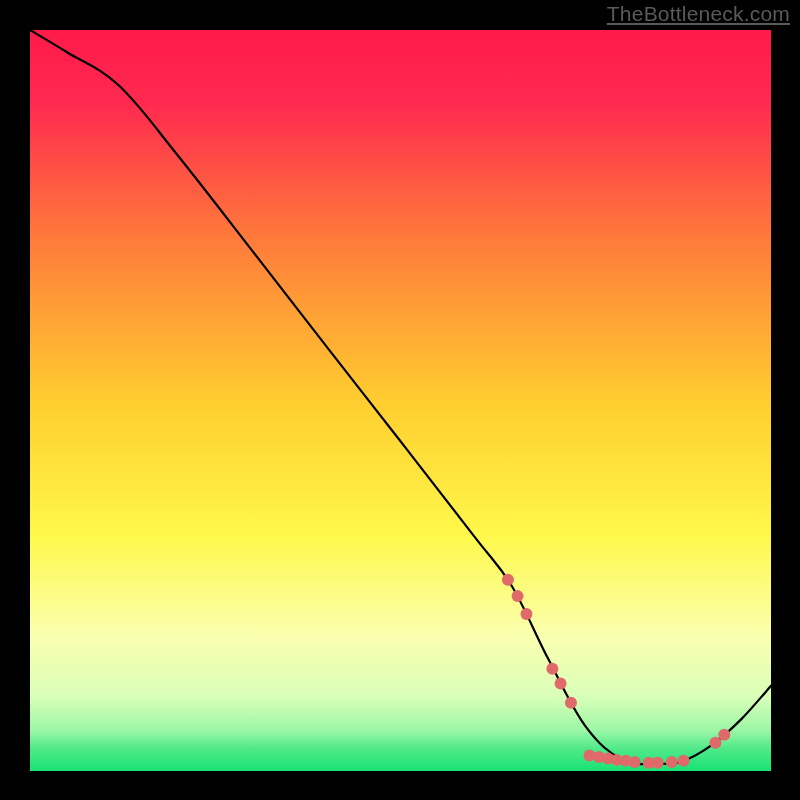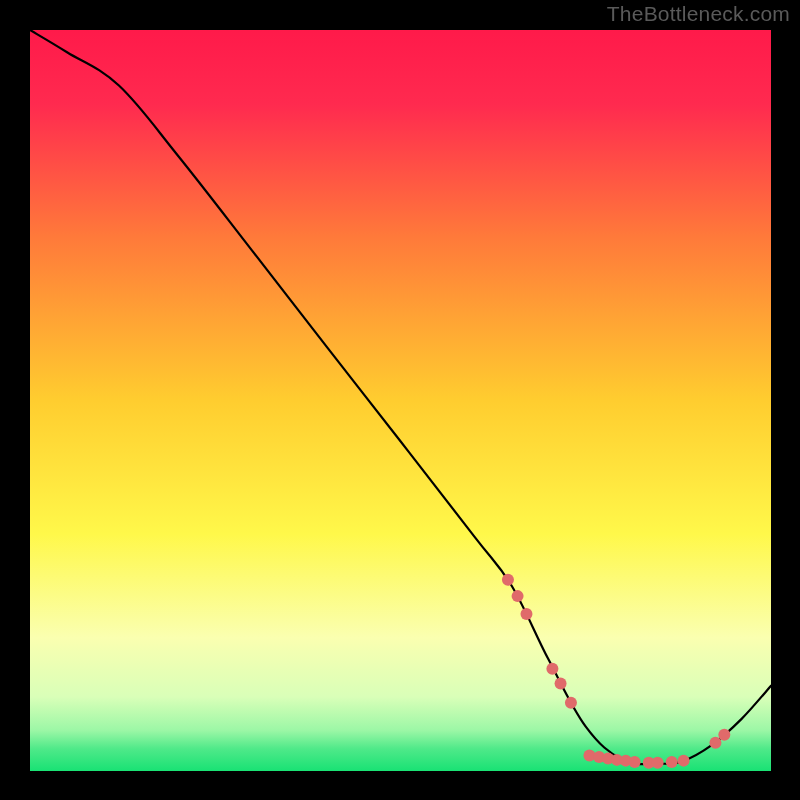--- a/index.html
+++ b/index.html
@@ -18,20 +18,21 @@
     background: #000;
   }
   .watermark {
     position: absolute;
     top: 2px;
     right: 10px;
     color: #5a5a5a;
     font-size: 21px;
     font-weight: 500;
     letter-spacing: 0.2px;
+    text-decoration: underline;
   }
   .plot-area {
     position: absolute;
     left: 30px;
     top: 30px;
     width: 741px;
     height: 741px;
   }
   svg {
     display: block;

